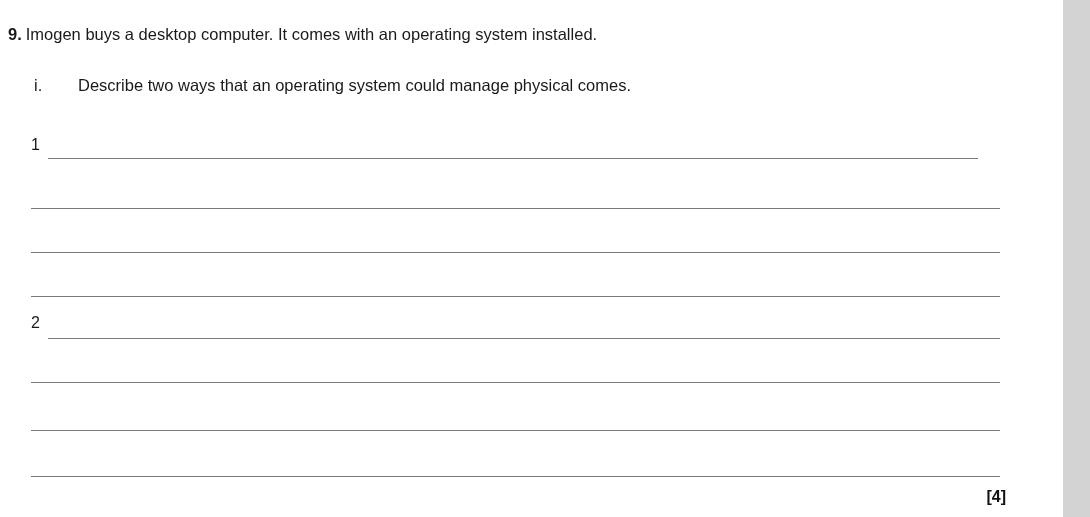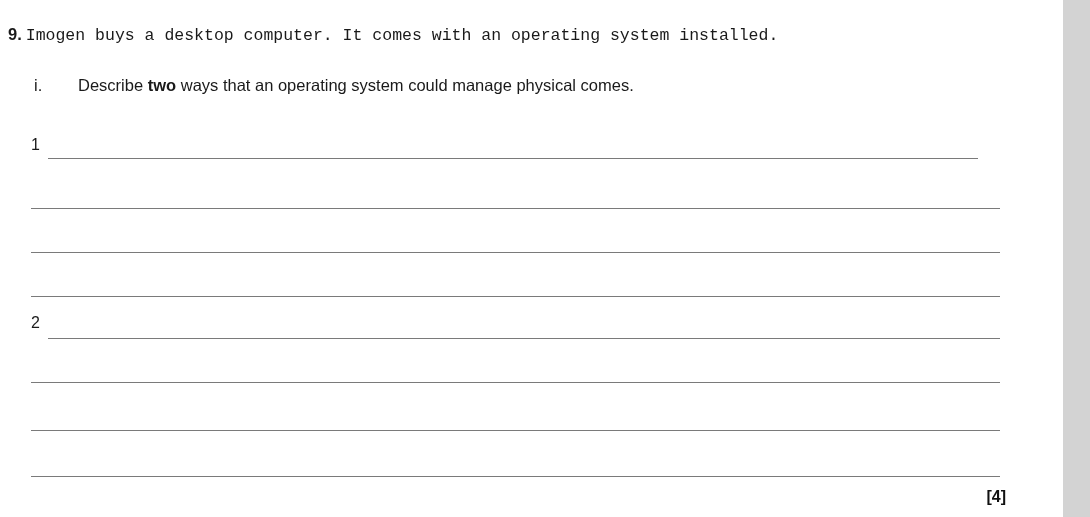--- a/index.html
+++ b/index.html
@@ -45,38 +45,37 @@
     color: #1a1a1a;
     line-height: 22px;
     white-space: nowrap;
   }
   .q-number {
     font-weight: bold;
     margin-right: 4px;
   }
   .q-text {
     font-weight: normal;
-    font-family: Liberation Mono, monospace;
   }
   .sub-part {
     position: absolute;
     left: 34px;
     top: 74px;
     width: 980px;
     font-size: 16.5px;
     color: #1a1a1a;
     line-height: 22px;
     white-space: nowrap;
   }
   .sub-label {
     display: inline-block;
     width: 44px;
   }
   .bold {
-    font-weight: bold;
+    font-weight: normal;
   }
   .answer-num {
     position: absolute;
     font-size: 16px;
     color: #1a1a1a;
     line-height: 18px;
   }
   .answer-num.n1 {
     left: 31px;
     top: 136px;

